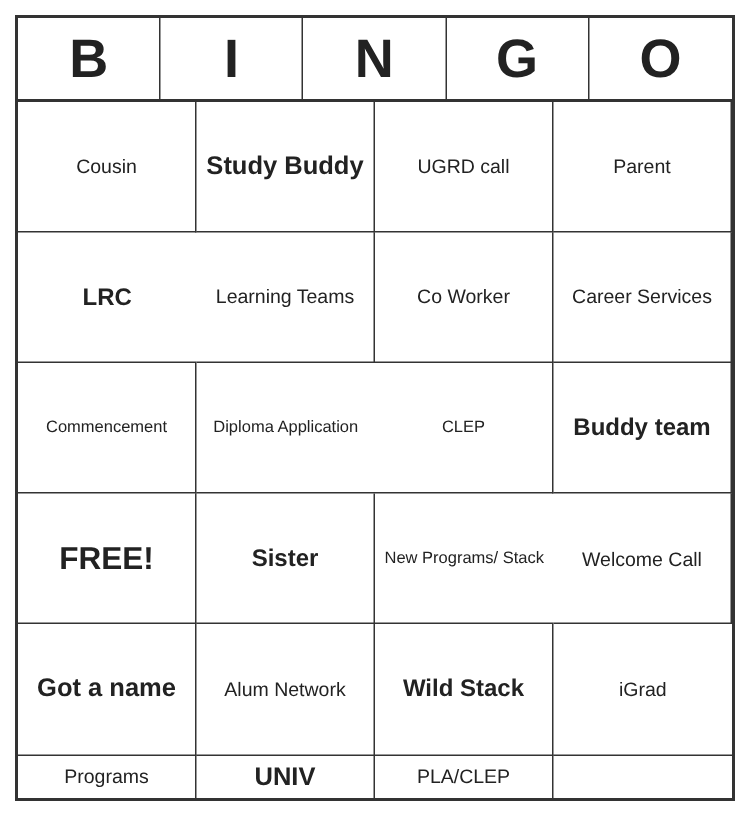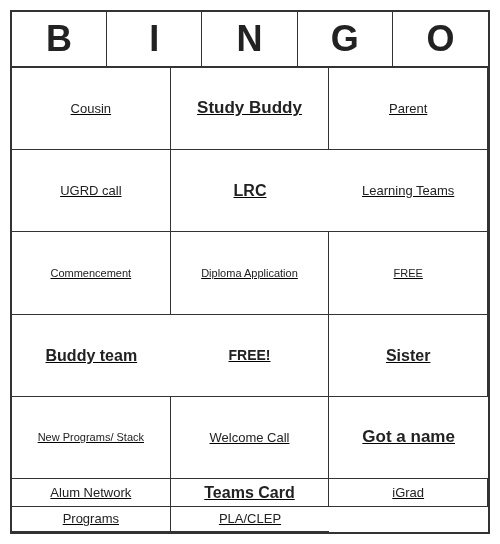--- a/index.html
+++ b/index.html
@@ -43,24 +43,23 @@
       border-right: 1px solid #333;
       color: #222;
     }
 
     .bingo-header-cell:last-child {
       border-right: none;
     }
 
     .bingo-grid {
       display: grid;
-      grid-template-columns: repeat(3, 1fr);
+      grid-template-columns: repeat(4, 1fr);
       grid-template-rows: repeat(5, 1fr);
       flex: 1;
-      text-decoration: underline;
     }
 
     .bingo-cell {
       border-right: 1px solid #333;
       border-bottom: 1px solid #333;
       display: flex;
       align-items: center;
       justify-content: center;
       text-align: center;
       padding: 4px;
@@ -86,50 +85,53 @@
       font-size: 17px;
       font-weight: bold;
       text-align: right;
     }
 
     .bingo-cell.small-text {
       font-size: 11px;
     }
 
     .bingo-cell.free-cell {
-      font-size: 14px;
+      font-size: 21px;
       font-weight: bold;
     }
   </style>
 </head>
 <body>
 
 <div class="bingo-card">
   <div class="bingo-header">
   <div class="bingo-header-cell">B</div>
       <div class="bingo-header-cell">I</div>
       <div class="bingo-header-cell">N</div>
       <div class="bingo-header-cell">G</div>
       <div class="bingo-header-cell">O</div>
     </div>
   <div class="bingo-grid">
   <div class="bingo-cell">Cousin</div>
       <div class="bingo-cell medium-text">Study Buddy</div>
+      <div class="bingo-cell">UGRD call</div>
       <div class="bingo-cell">Parent</div>
-      <div class="bingo-cell">UGRD call</div>
       <div class="bingo-cell large-text">LRC</div>
       <div class="bingo-cell">Learning Teams</div>
+      <div class="bingo-cell">Co Worker</div>
+      <div class="bingo-cell">Career Services</div>
       <div class="bingo-cell small-text">Commencement</div>
       <div class="bingo-cell small-text">Diploma Application</div>
-      <div class="bingo-cell small-text">FREE</div>
+      <div class="bingo-cell small-text">CLEP</div>
       <div class="bingo-cell large-text">Buddy team</div>
       <div class="bingo-cell free-cell">FREE!</div>
       <div class="bingo-cell large-text">Sister</div>
       <div class="bingo-cell small-text">New Programs/ Stack</div>
       <div class="bingo-cell">Welcome Call</div>
       <div class="bingo-cell medium-text">Got a name</div>
       <div class="bingo-cell">Alum Network</div>
-      <div class="bingo-cell large-text">Teams Card</div>
+      <div class="bingo-cell large-text">Wild Stack</div>
       <div class="bingo-cell">iGrad</div>
       <div class="bingo-cell">Programs</div>
+      <div class="bingo-cell medium-text">UNIV</div>
       <div class="bingo-cell">PLA/CLEP</div>
     </div>
 </div>
 
 </body></html>

